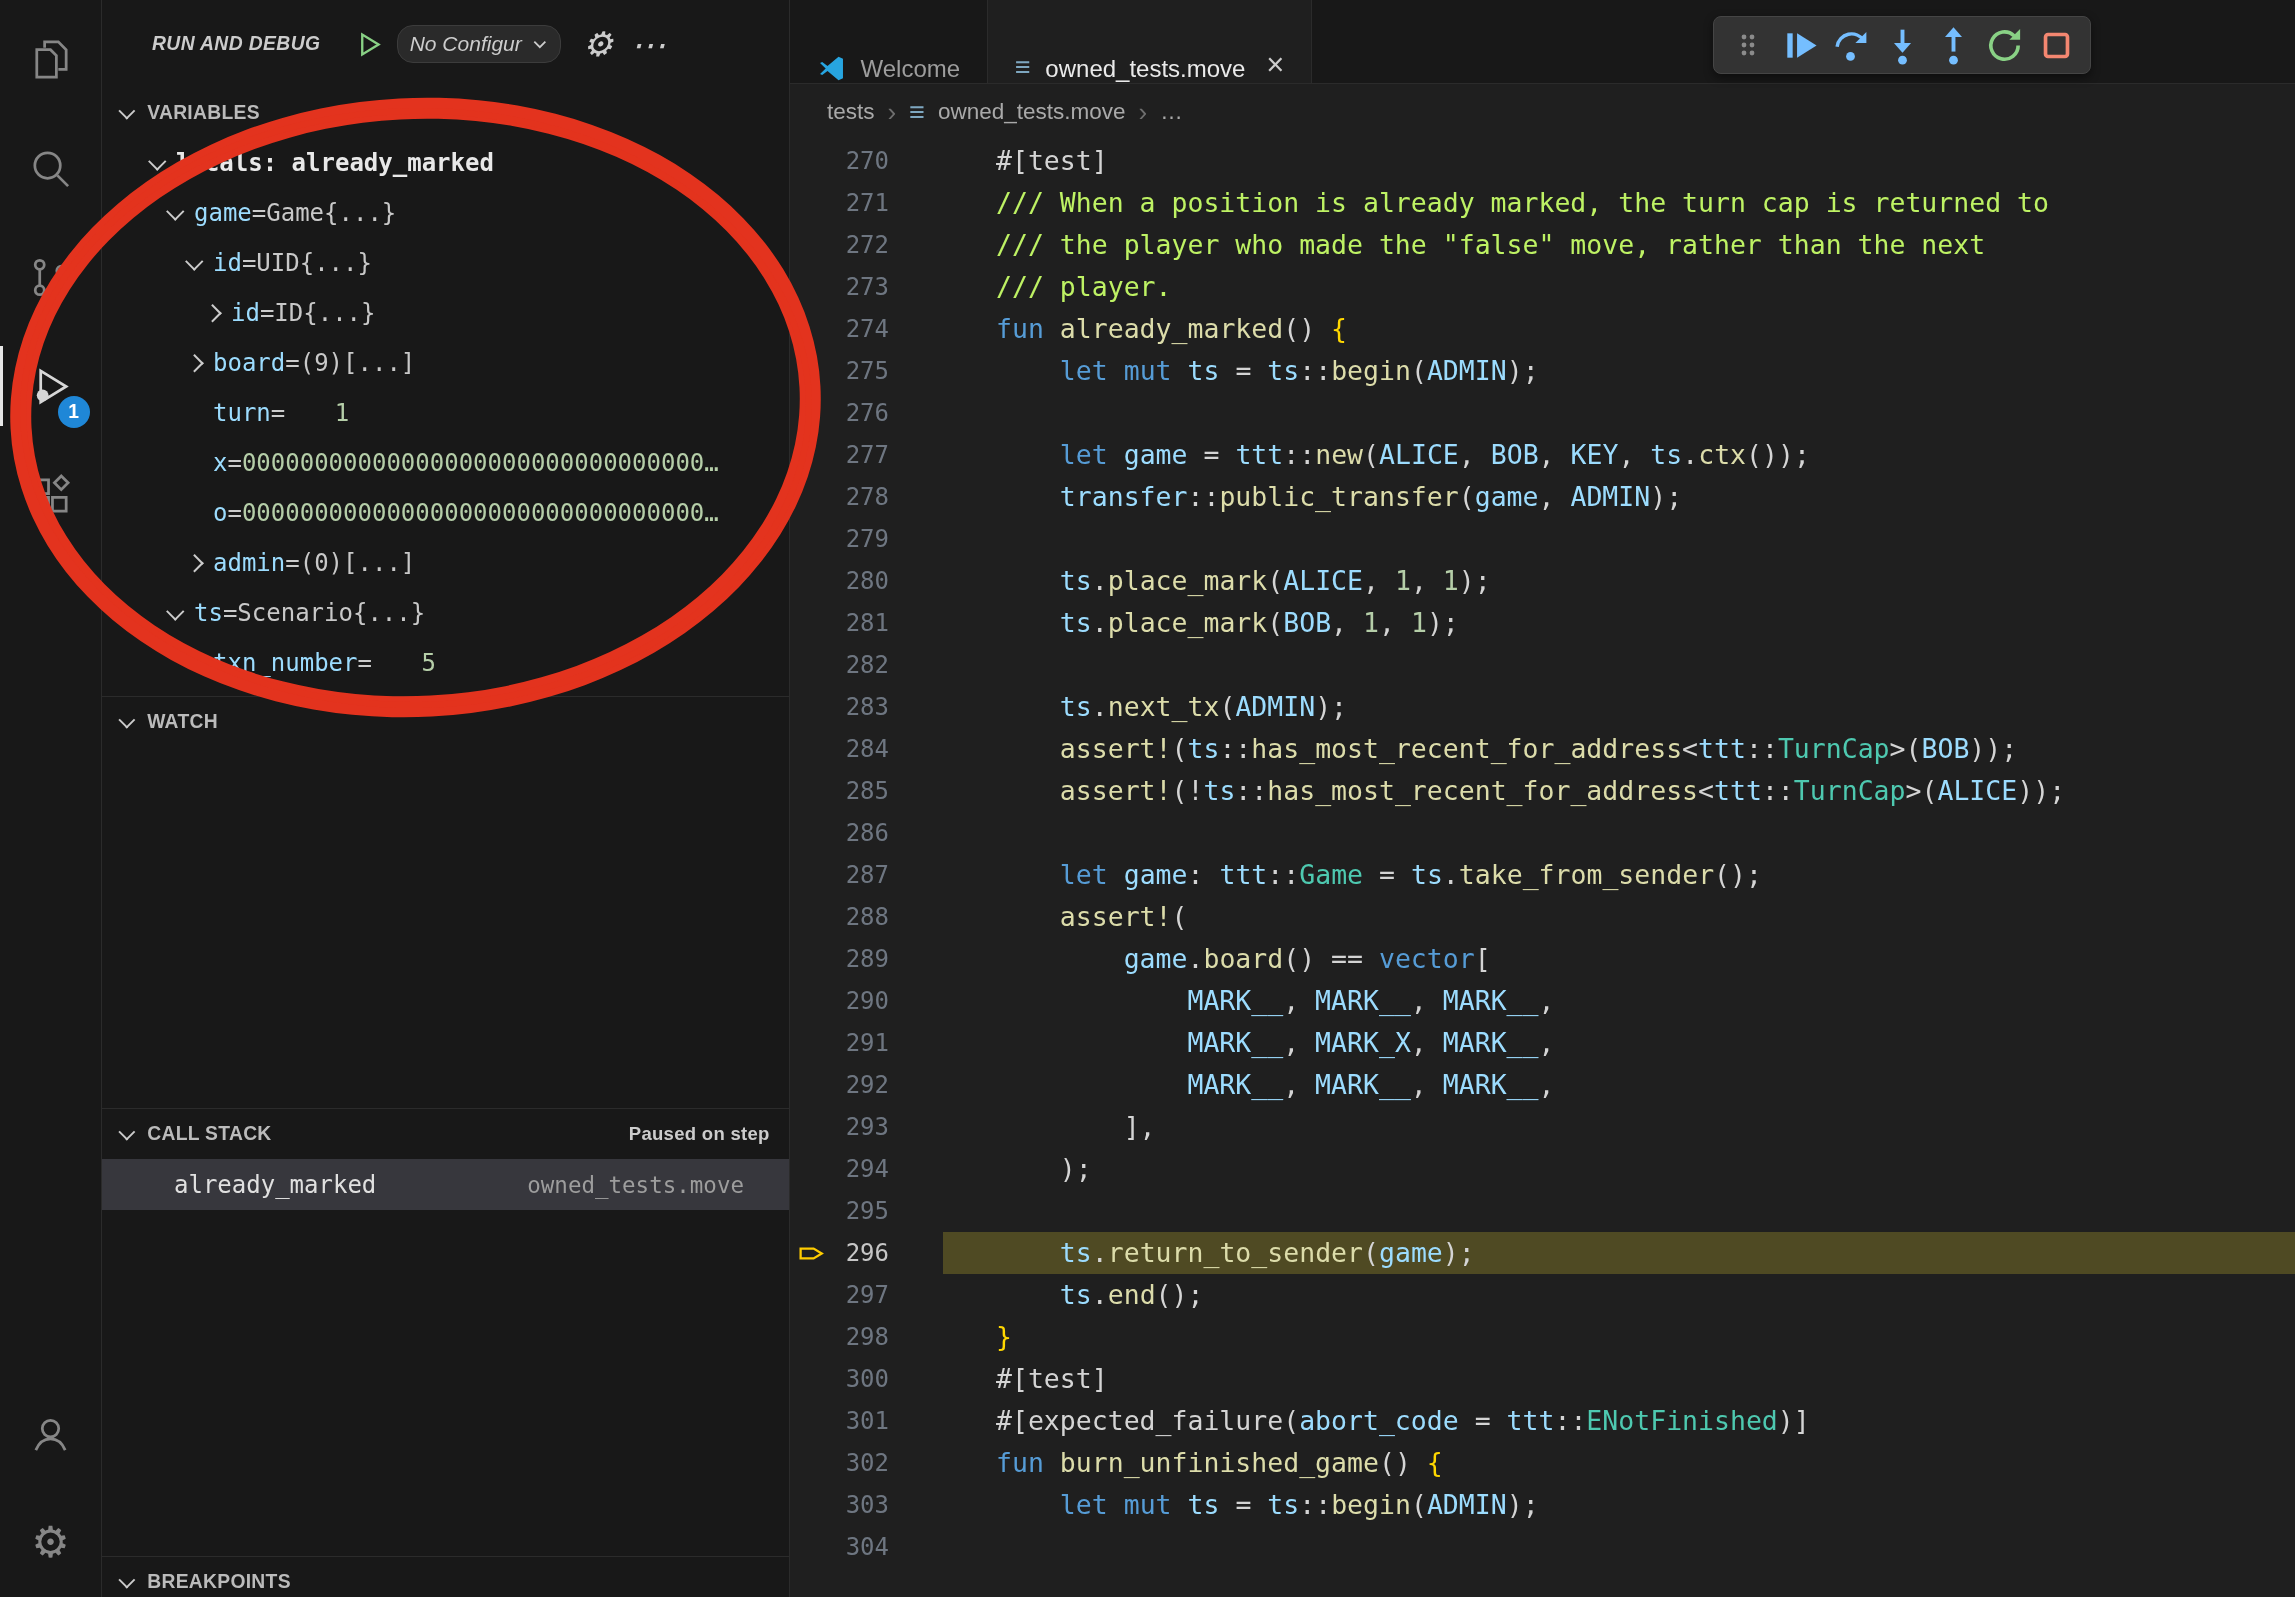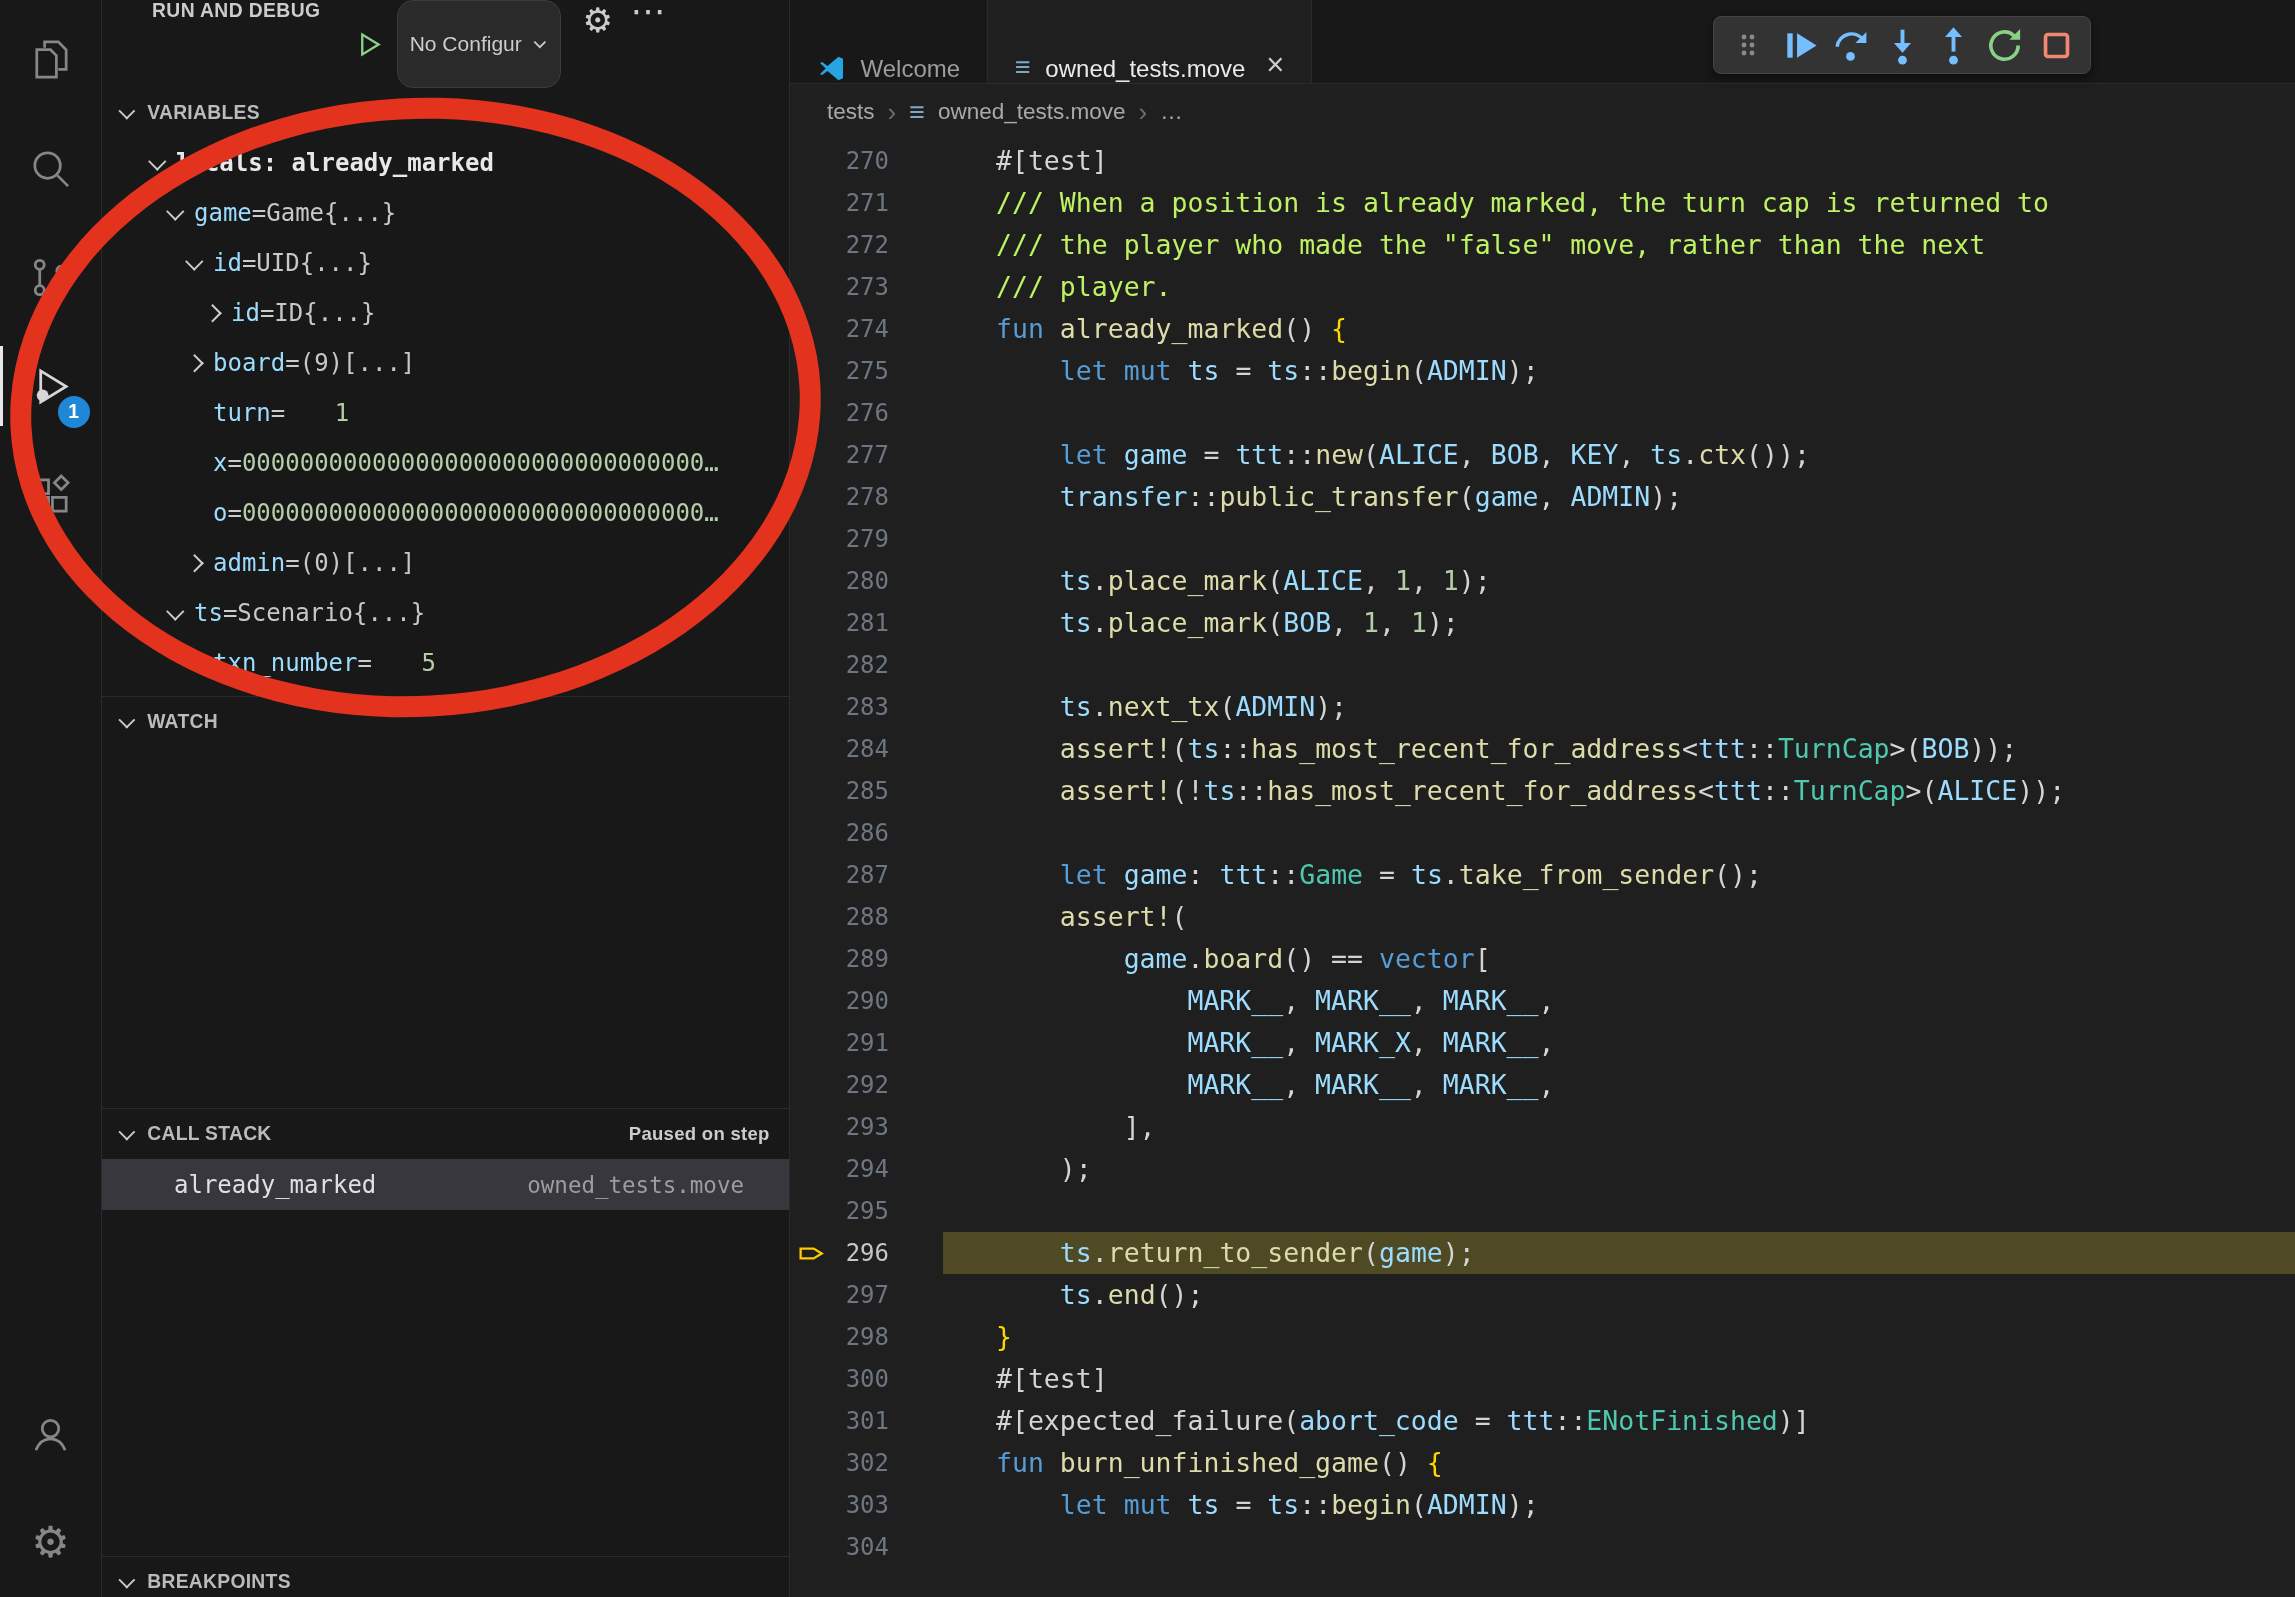--- a/index.html
+++ b/index.html
@@ -18,21 +18,21 @@
                             width:3.2px; background:#e7e7e7; }
   .ab-spacer { flex:1; }
   .badge { position:absolute; right:11.3px; bottom:13px; min-width:32px; height:32px;
            border-radius:16px; background:#1f87d7; color:#fff; font-size:19.3px;
            display:flex; align-items:center; justify-content:center; font-weight:700; }
   .glyph { font-size:43px; line-height:1; color:#868686; }
 
   
   .sidebar { width:688px; height:100%; background:#181818; border-right:0.8px solid #2b2b2b;
              display:flex; flex-direction:column; flex:none; overflow:hidden; }
-  .side-toolbar { height:88px; flex:none; display:flex; padding:0 19.3px 0 50px; }
+  .side-toolbar { height:88px; flex:none; display:flex; align-items:center; padding:0 19.3px 0 50px;font-style:italic; }
   .st-title { font-size:19.3px; font-weight:700; color:#cccccc; letter-spacing:0.4px; white-space:nowrap; }
   .st-play { margin-left:35px; display:flex; align-items:center; cursor:pointer; }
   .st-dd { margin-left:13px; display:flex; align-items:center; gap:9.7px; color:#cccccc;
            font-size:21px; background:#2a2a2a; border:0.8px solid #3c3c3c; border-radius:16px;
            padding:6.4px 11.3px; max-width:201px; white-space:nowrap; cursor:pointer; }
   .st-gear { margin-left:21px; font-size:34px; color:#cccccc; cursor:pointer; }
   .st-more { margin-left:17.7px; font-size:35px; color:#cccccc; cursor:pointer; line-height:0.6; }
 
   .sec { border-top:0.8px solid #2b2b2b; overflow:hidden; }
   .sec-header { height:50px; display:flex; align-items:center; padding:0 19.3px 0 14.5px;

